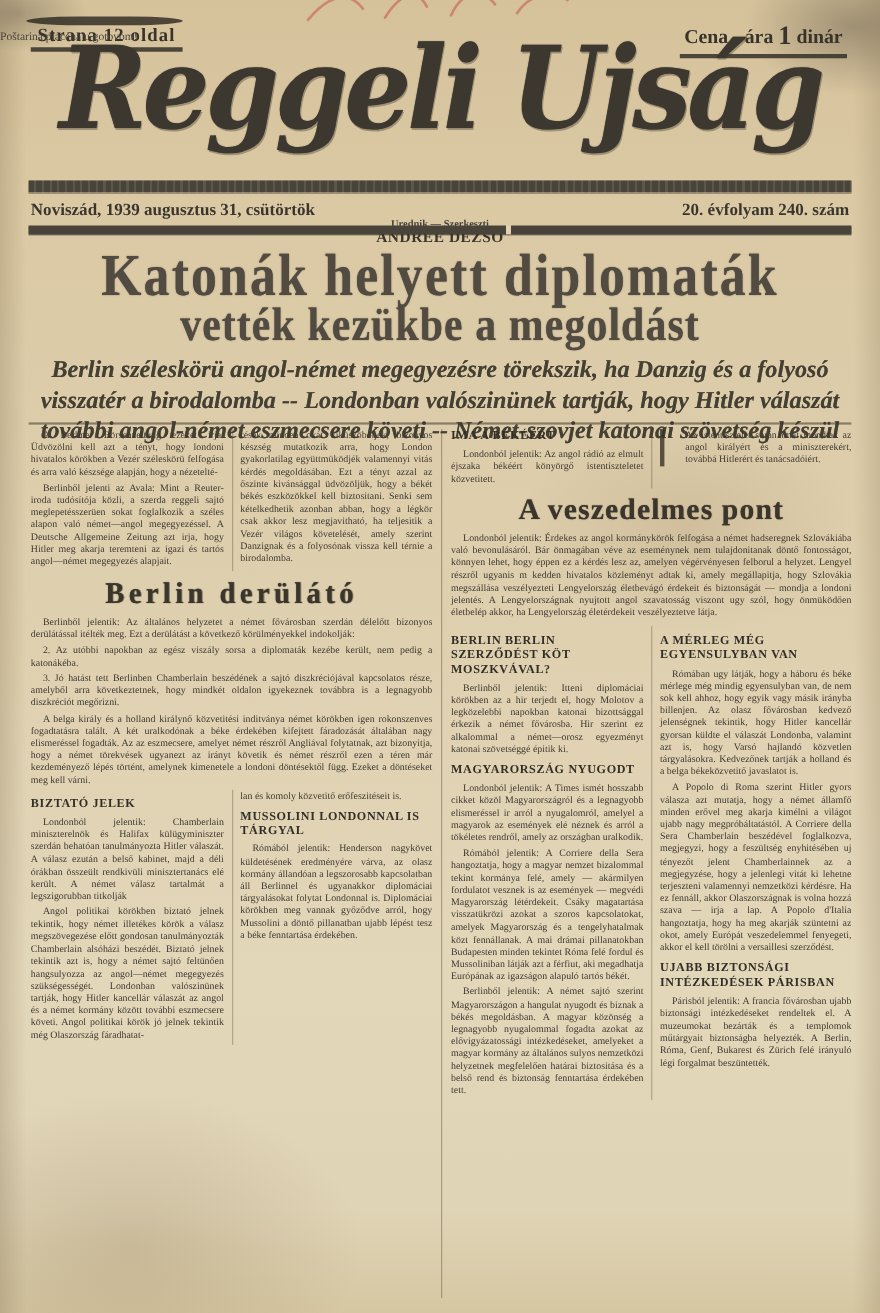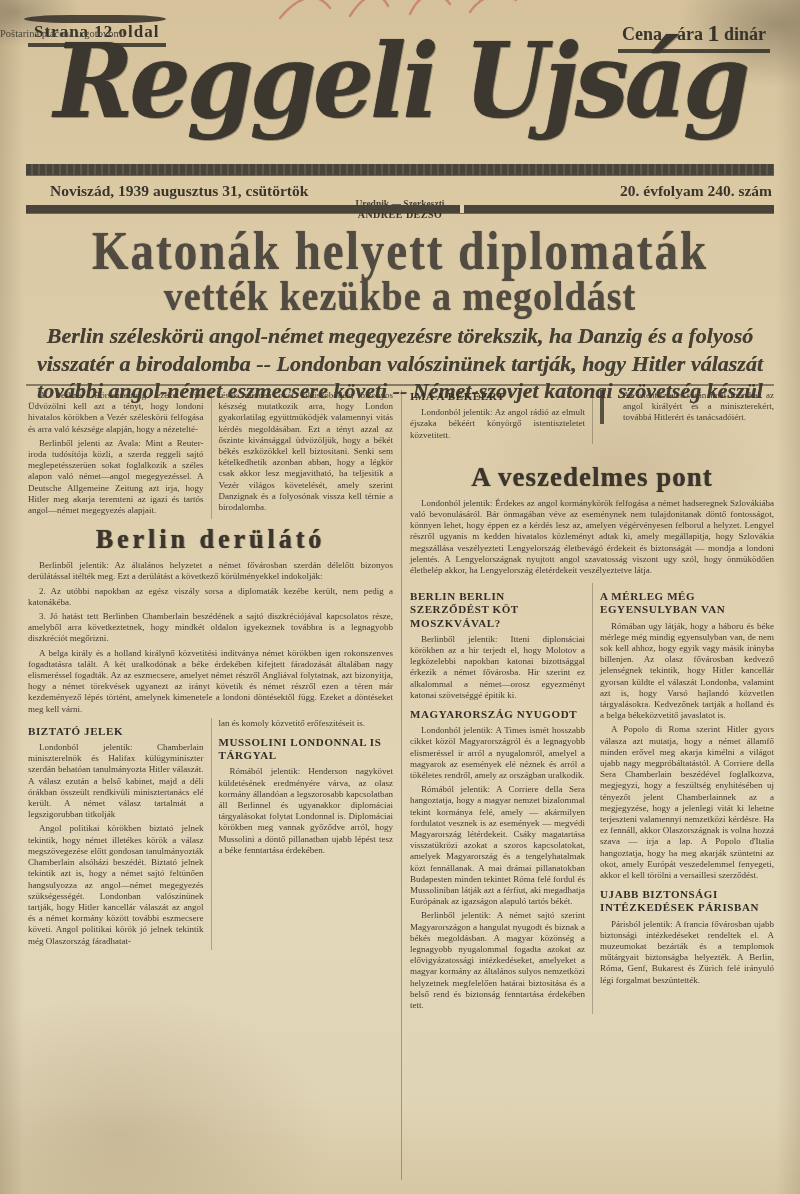--- a/index.html
+++ b/index.html
@@ -37,24 +37,24 @@
   .bar-thick{position:absolute;left:26px;right:26px;height:11px;
     background:repeating-linear-gradient(90deg,#49443a 0 5px,#5d564a 5px 7px);
     box-shadow:0 1px 0 rgba(40,36,30,0.6);}
   .bar1{top:164px;}
   .bar2{top:205px;height:8px;
     background:
       linear-gradient(90deg,#49443a 0 58%, #e0d2b0 58% 58.6%, #49443a 58.6% 100%);
   }
   
   .dateline{position:absolute;top:176px;left:26px;right:26px;height:30px;}
-  .dl-left{position:absolute;left:2px;top:6px;font-weight:bold;font-size:15.5px;color:#3a362e;margin-left:22px;}
+  .dl-left{position:absolute;left:2px;top:6px;font-weight:bold;font-size:15.5px;color:#3a362e;}
   .dl-center{position:absolute;left:0;right:0;top:0;text-align:center;line-height:1.1;}
   .dl-center-top{font-weight:bold;font-size:9.5px;color:#47423a;margin-top:23px;}
-  .dl-center-name{font-weight:bold;font-size:10px;color:#3a362e;letter-spacing:0.5px;}
+  .dl-center-name{font-weight:bold;font-size:14px;color:#3a362e;letter-spacing:0.5px;}
   .dl-right{position:absolute;right:2px;top:6px;font-weight:bold;font-size:15.5px;color:#3a362e;}
   
   .headline{position:absolute;top:228px;left:0;width:100%;text-align:center;color:#514b42;}
   .hl1{font-weight:bold;font-size:47px;line-height:1.0;letter-spacing:2px;transform:scaleY(1.15);
     text-shadow:0 0 1px rgba(70,62,50,0.9);}
   .hl2{font-weight:bold;font-size:38px;line-height:1.15;letter-spacing:1px;transform:scaleY(1.12);
     text-shadow:0 0 1px rgba(70,62,50,0.9);}
   .subhead{position:absolute;top:322px;left:20px;right:20px;text-align:center;
     font-weight:bold;font-style:italic;font-size:22px;line-height:1.25;color:#454034;
     text-shadow:0 0 0.5px rgba(70,62,50,0.7);}
@@ -67,21 +67,21 @@
   .two-col{display:flex;}
   .two-col .c{width:50%;box-sizing:border-box;}
   .two-col .c + .c{border-left:1px solid rgba(70,60,45,0.35);padding-left:7px;}
   .two-col .c:first-child{padding-right:7px;}
   p.art{margin:0 0 3px 0;font-size:9px;line-height:11.2px;text-align:justify;text-indent:11px;color:#3e3a31;}
   p.art.noindent{text-indent:0;}
   .sec-head{font-weight:bold;font-size:11px;letter-spacing:0.6px;color:#332f28;margin:7px 0 4px 0;line-height:1.2;}
   .display-head{font-weight:bold;text-align:center;color:#3b362d;}
   .dh-berlin{font-size:26px;letter-spacing:4px;margin:6px 0 5px 0;transform:scaleY(1.05);
     text-shadow:0 0 1px rgba(60,52,40,0.9),1px 0 0 rgba(60,52,40,0.4);}
-  .dh-veszedelmes{font-size:27px;letter-spacing:1px;margin:18px 0 5px 0;
+  .dh-veszedelmes{font-size:27px;letter-spacing:1px;margin:4px 0 5px 0;
     text-shadow:0 0 1px rgba(60,52,40,0.9);}
   .heavy-left{border-left:4px solid rgba(55,50,40,0.8);padding-left:19px;}
   .spacer-sm{height:4px;}
 </style>
 </head>
 <body>
 
 <div class="page">
 
   <svg class="scribble" width="260" height="40" viewBox="0 0 260 40">

